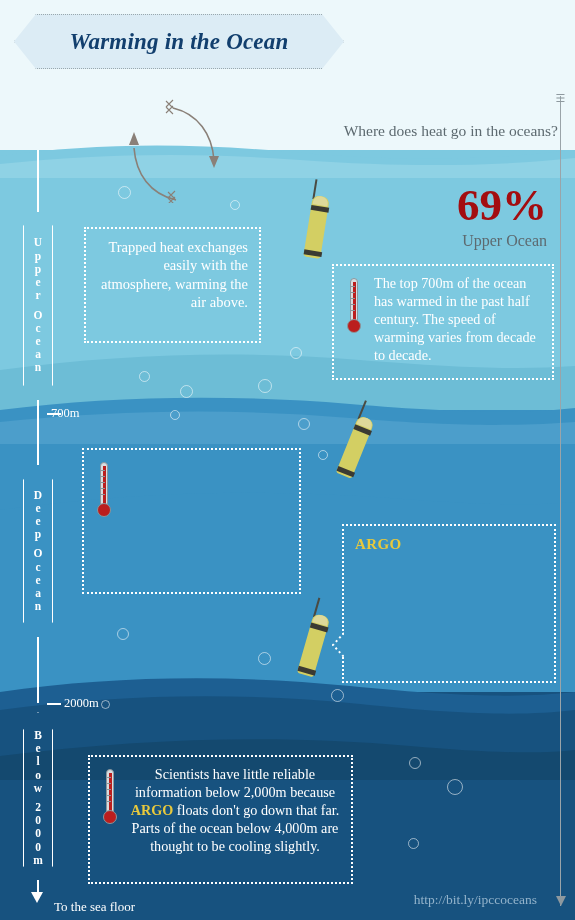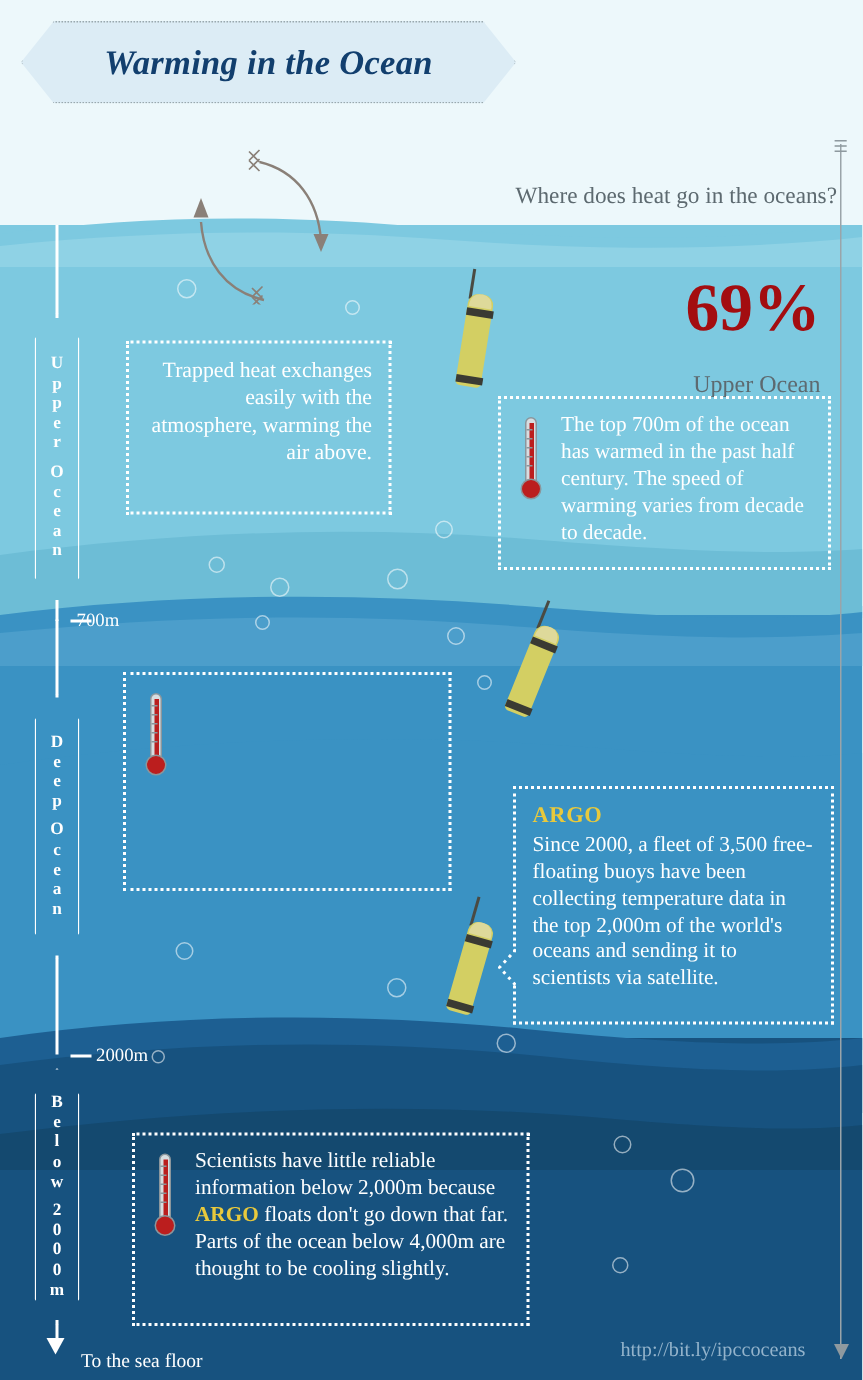--- a/index.html
+++ b/index.html
@@ -138,21 +138,21 @@
     color: #a30d10;
     font-weight: bold;
     display: block;
     line-height: 1;
     text-align: right;
   }
   .pct-lbl { display: block; }
 
   #pct-upper { right: 28px; top: 183px; }
   #pct-upper .pct-num { font-size: 45px; }
-  #pct-upper .pct-lbl { font-size: 16px; color: #5d6a70; margin-top: 20px; }
+  #pct-upper .pct-lbl { font-size: 16px; color: #5d6a70; margin-top: 4px; }
 
   #pct-deep { right: 28px; top: 423px; }
   #pct-deep .pct-num { font-size: 20px; }
   #pct-deep .pct-lbl { font-size: 15px; color: #e9f4f9; margin-top: 2px; }
 
   
   .card {
     position: absolute;
     border: 2px dotted #ffffff;
     color: #ffffff;
@@ -161,21 +161,21 @@
   }
   .card p { font-size: 14.2px; }
   .card.with-therm { padding-left: 40px; }
 
   #card-trapped  { left: 84px;  top: 227px; width: 177px; height: 116px; text-align: right; }
   #card-trapped p { font-size: 14.5px; }
 
   #card-top700   { left: 332px; top: 264px; width: 222px; height: 116px; }
   #card-deep     { left: 82px;  top: 448px; width: 219px; height: 146px; }
   #card-argo     { left: 342px; top: 524px; width: 214px; height: 159px; }
-  #card-below    { left: 88px;  top: 755px; width: 265px; height: 129px; }
+  #card-below    { left: 88px;  top: 755px; width: 265px; height: 129px; text-align: center; }
 
   .argo-word { color: #e8c93c; font-weight: bold; }
   .argo-head { color: #e8c93c; font-weight: bold; font-size: 15px; display:block; margin-bottom:1px; letter-spacing:.4px;}
 
   
   #argo-notch {
     position: absolute;
     left: 332px; top: 632px;
     width: 12px; height: 26px;
   }
@@ -425,21 +425,20 @@
         <div class="t" style="top:14px;"></div>
       <div class="t" style="top:20px;"></div>
         <div class="t" style="top:26px;"></div>
       <div class="t" style="top:32px;"></div>
       <div class="bulb"></div>
     </div>
   </div>
 
   <div class="card" id="card-argo">
     <span class="argo-head">ARGO</span>
-    <p>Since 2000, a fleet of 3,500 free-floating buoys have been collecting temperature data in the top 2,000m of the world's oceans and sending it to scientists via satellite.</p>
   </div>
   <svg id="argo-notch" viewBox="0 0 12 26">
     <path d="M12,1 L1,13 L12,25" stroke="#ffffff" stroke-width="2" stroke-dasharray="2,3" fill="#3a92c3"></path>
   </svg>
 
   <div class="card with-therm" id="card-below">
     <div class="therm" style="left:11px; top:12px;">
       <div class="stem"></div>
         <div class="merc"></div>
       <div class="t" style="top:8px;"></div>

